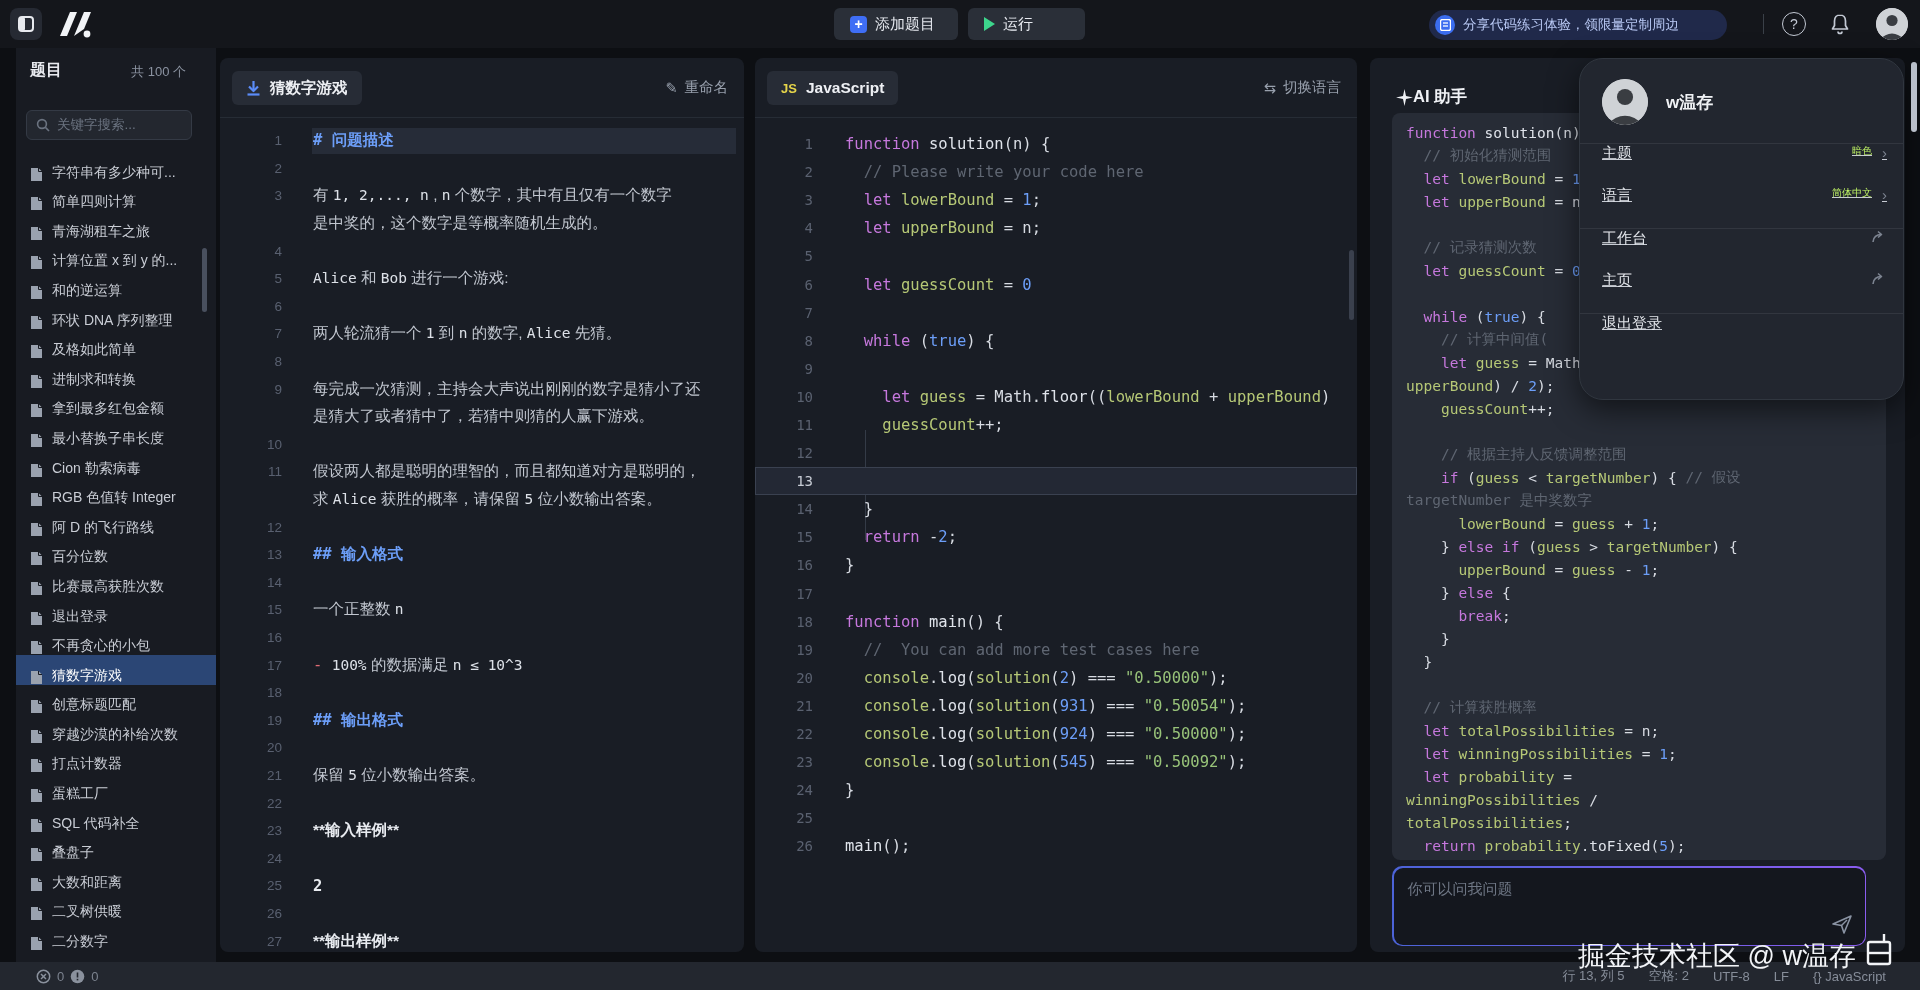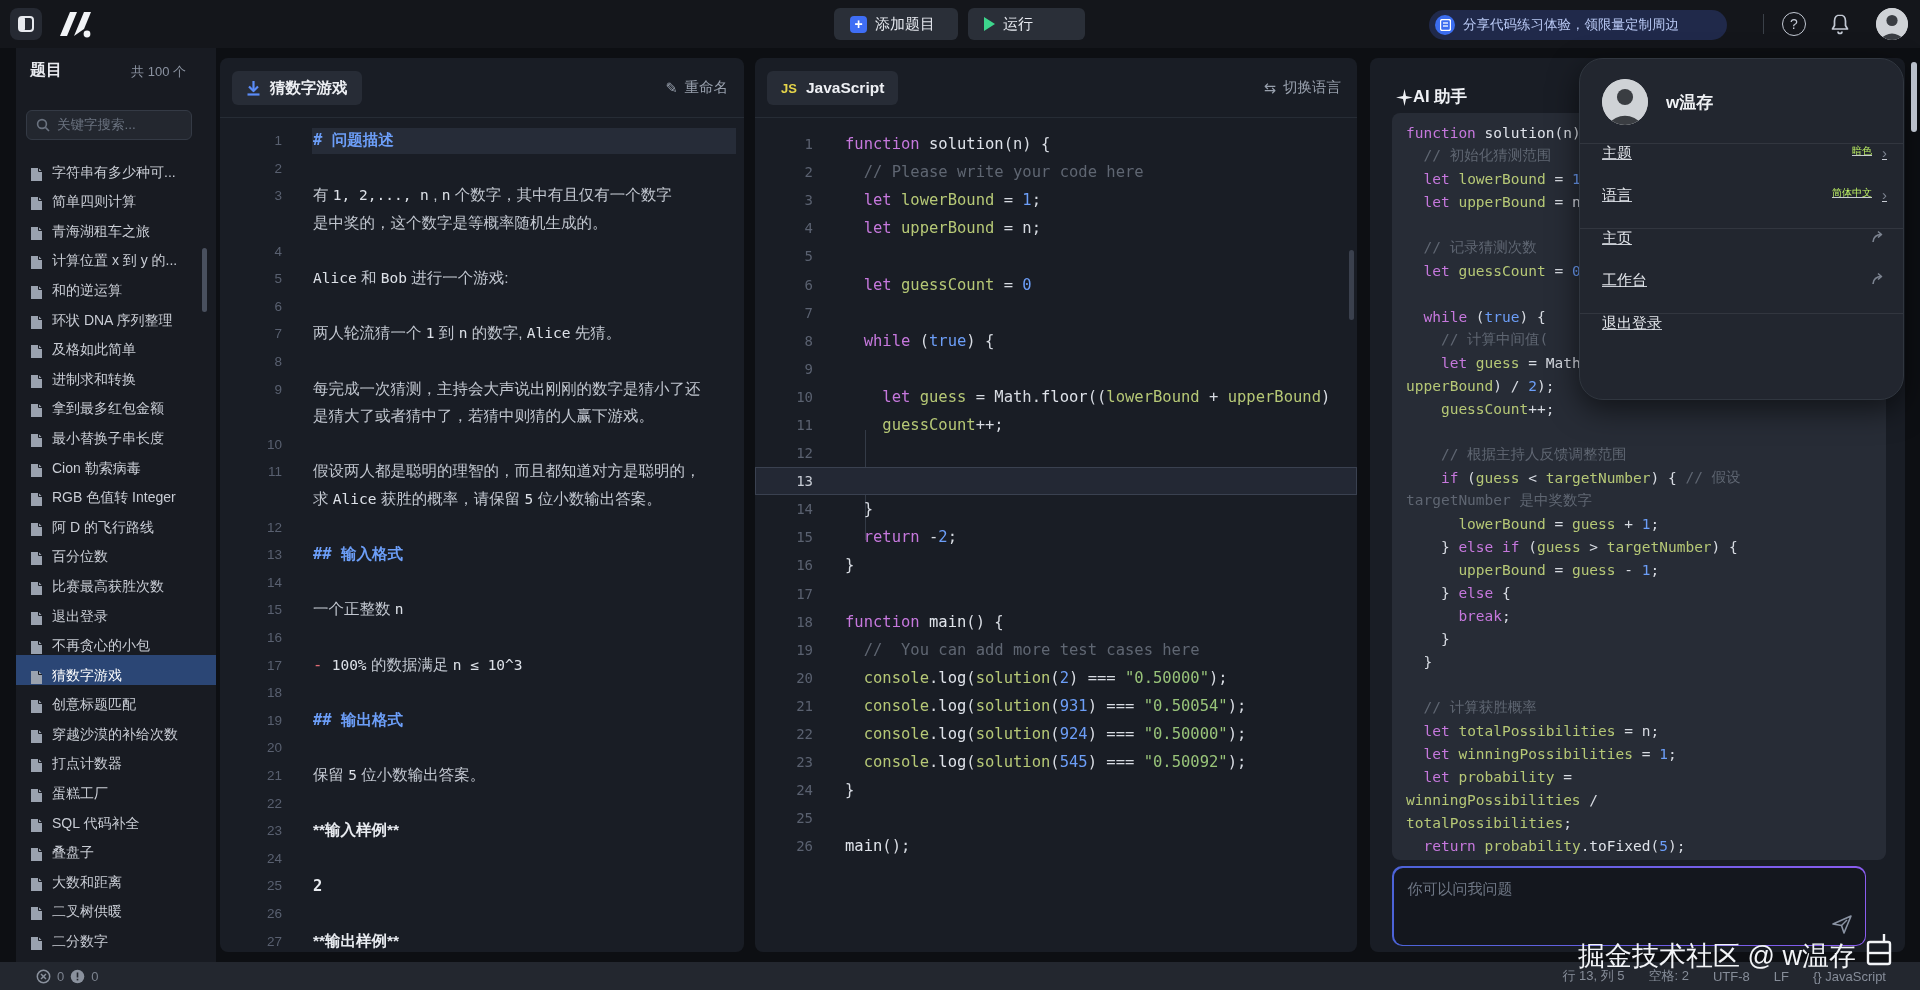--- a/index.html
+++ b/index.html
@@ -612,28 +612,28 @@
         <span class="dd-value">暗色</span>
         <span class="dd-chev">›</span>
       </div>
       <div class="dd-row">
         <span class="dd-label">语言</span>
         <span class="dd-value">简体中文</span>
         <span class="dd-chev">›</span>
       </div>
       <div class="dd-divider"></div>
       <div class="dd-row">
-        <span class="dd-label">主页</span>
+        <span class="dd-label">工作台</span>
         <span><svg width="17" height="17" viewBox="0 0 17 17">
             <path d="M3 13 C3 8 7 5.5 11 5.5" fill="none" stroke="#7d8491" stroke-width="1.6"></path>
             <path d="M8 2.5 L11.5 5.5 L8 8.5" fill="none" stroke="#7d8491" stroke-width="1.6" stroke-linejoin="round"></path>
           </svg></span>
       </div>
       <div class="dd-row">
-        <span class="dd-label">工作台</span>
+        <span class="dd-label">主页</span>
         <span><svg width="17" height="17" viewBox="0 0 17 17">
             <path d="M3 13 C3 8 7 5.5 11 5.5" fill="none" stroke="#7d8491" stroke-width="1.6"></path>
             <path d="M8 2.5 L11.5 5.5 L8 8.5" fill="none" stroke="#7d8491" stroke-width="1.6" stroke-linejoin="round"></path>
           </svg></span>
       </div>
       <div class="dd-divider"></div>
       <div class="dd-row">
         <span class="dd-label">退出登录</span>
       </div>
     </div>

